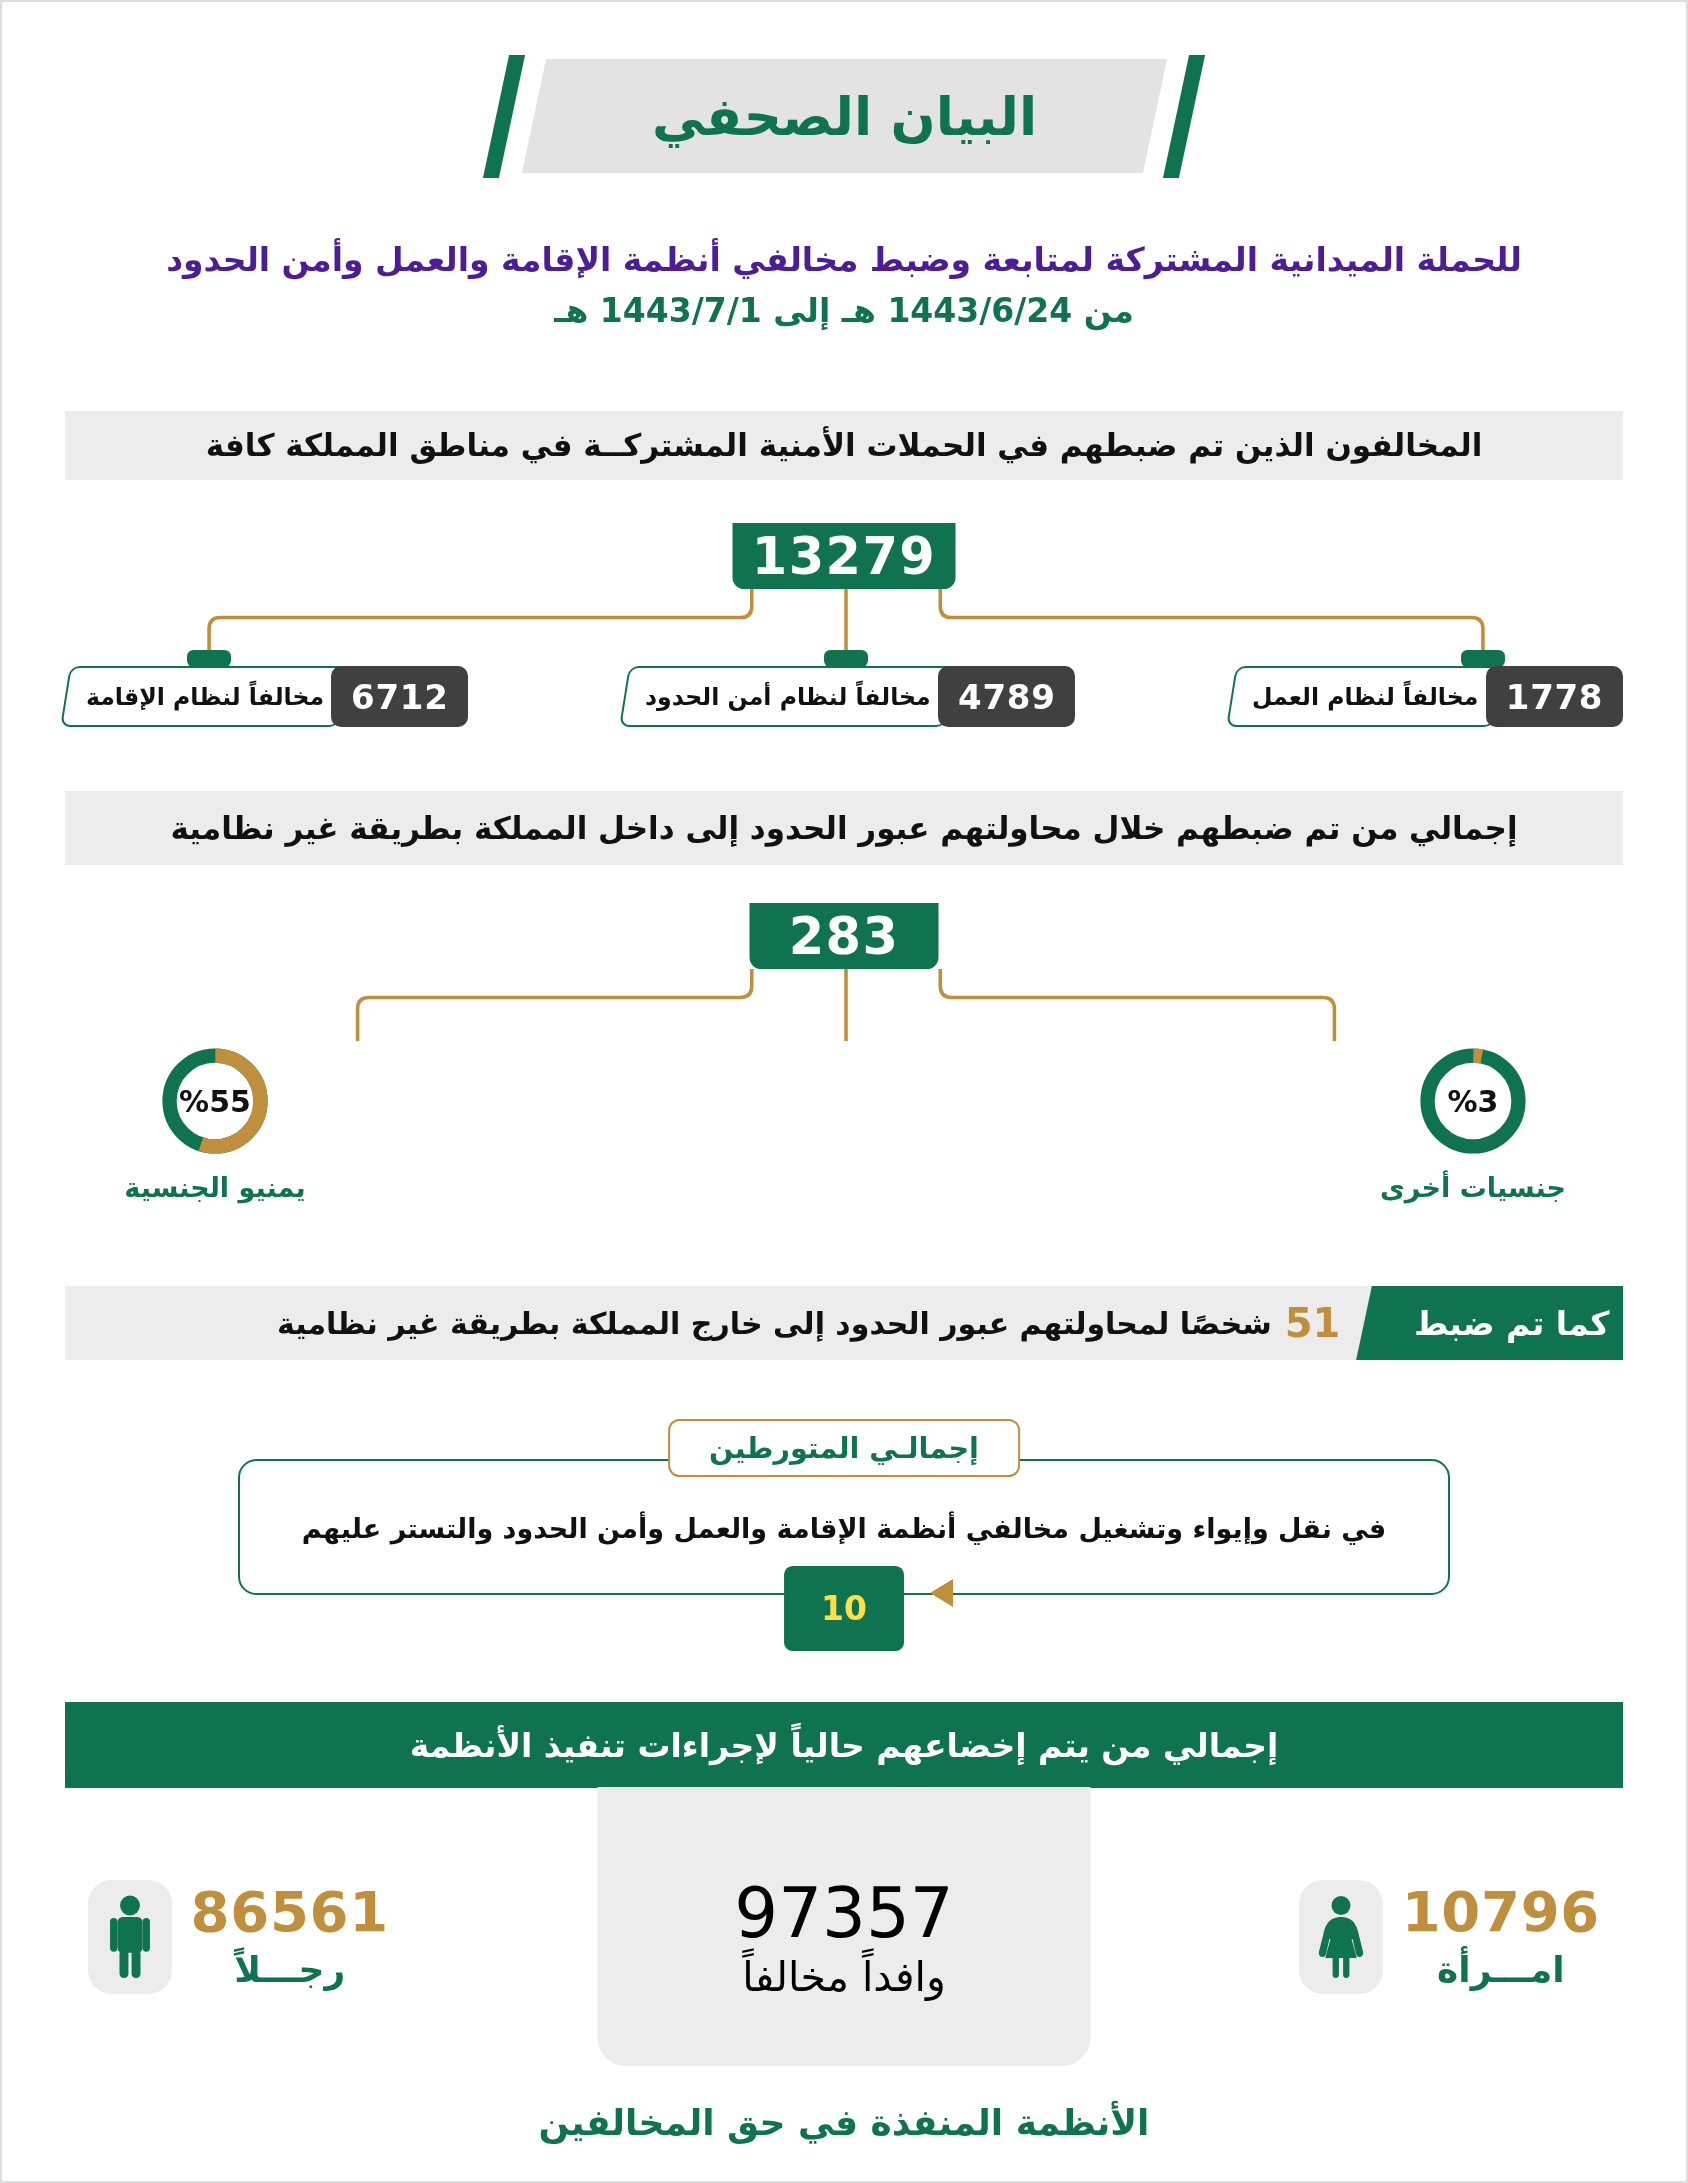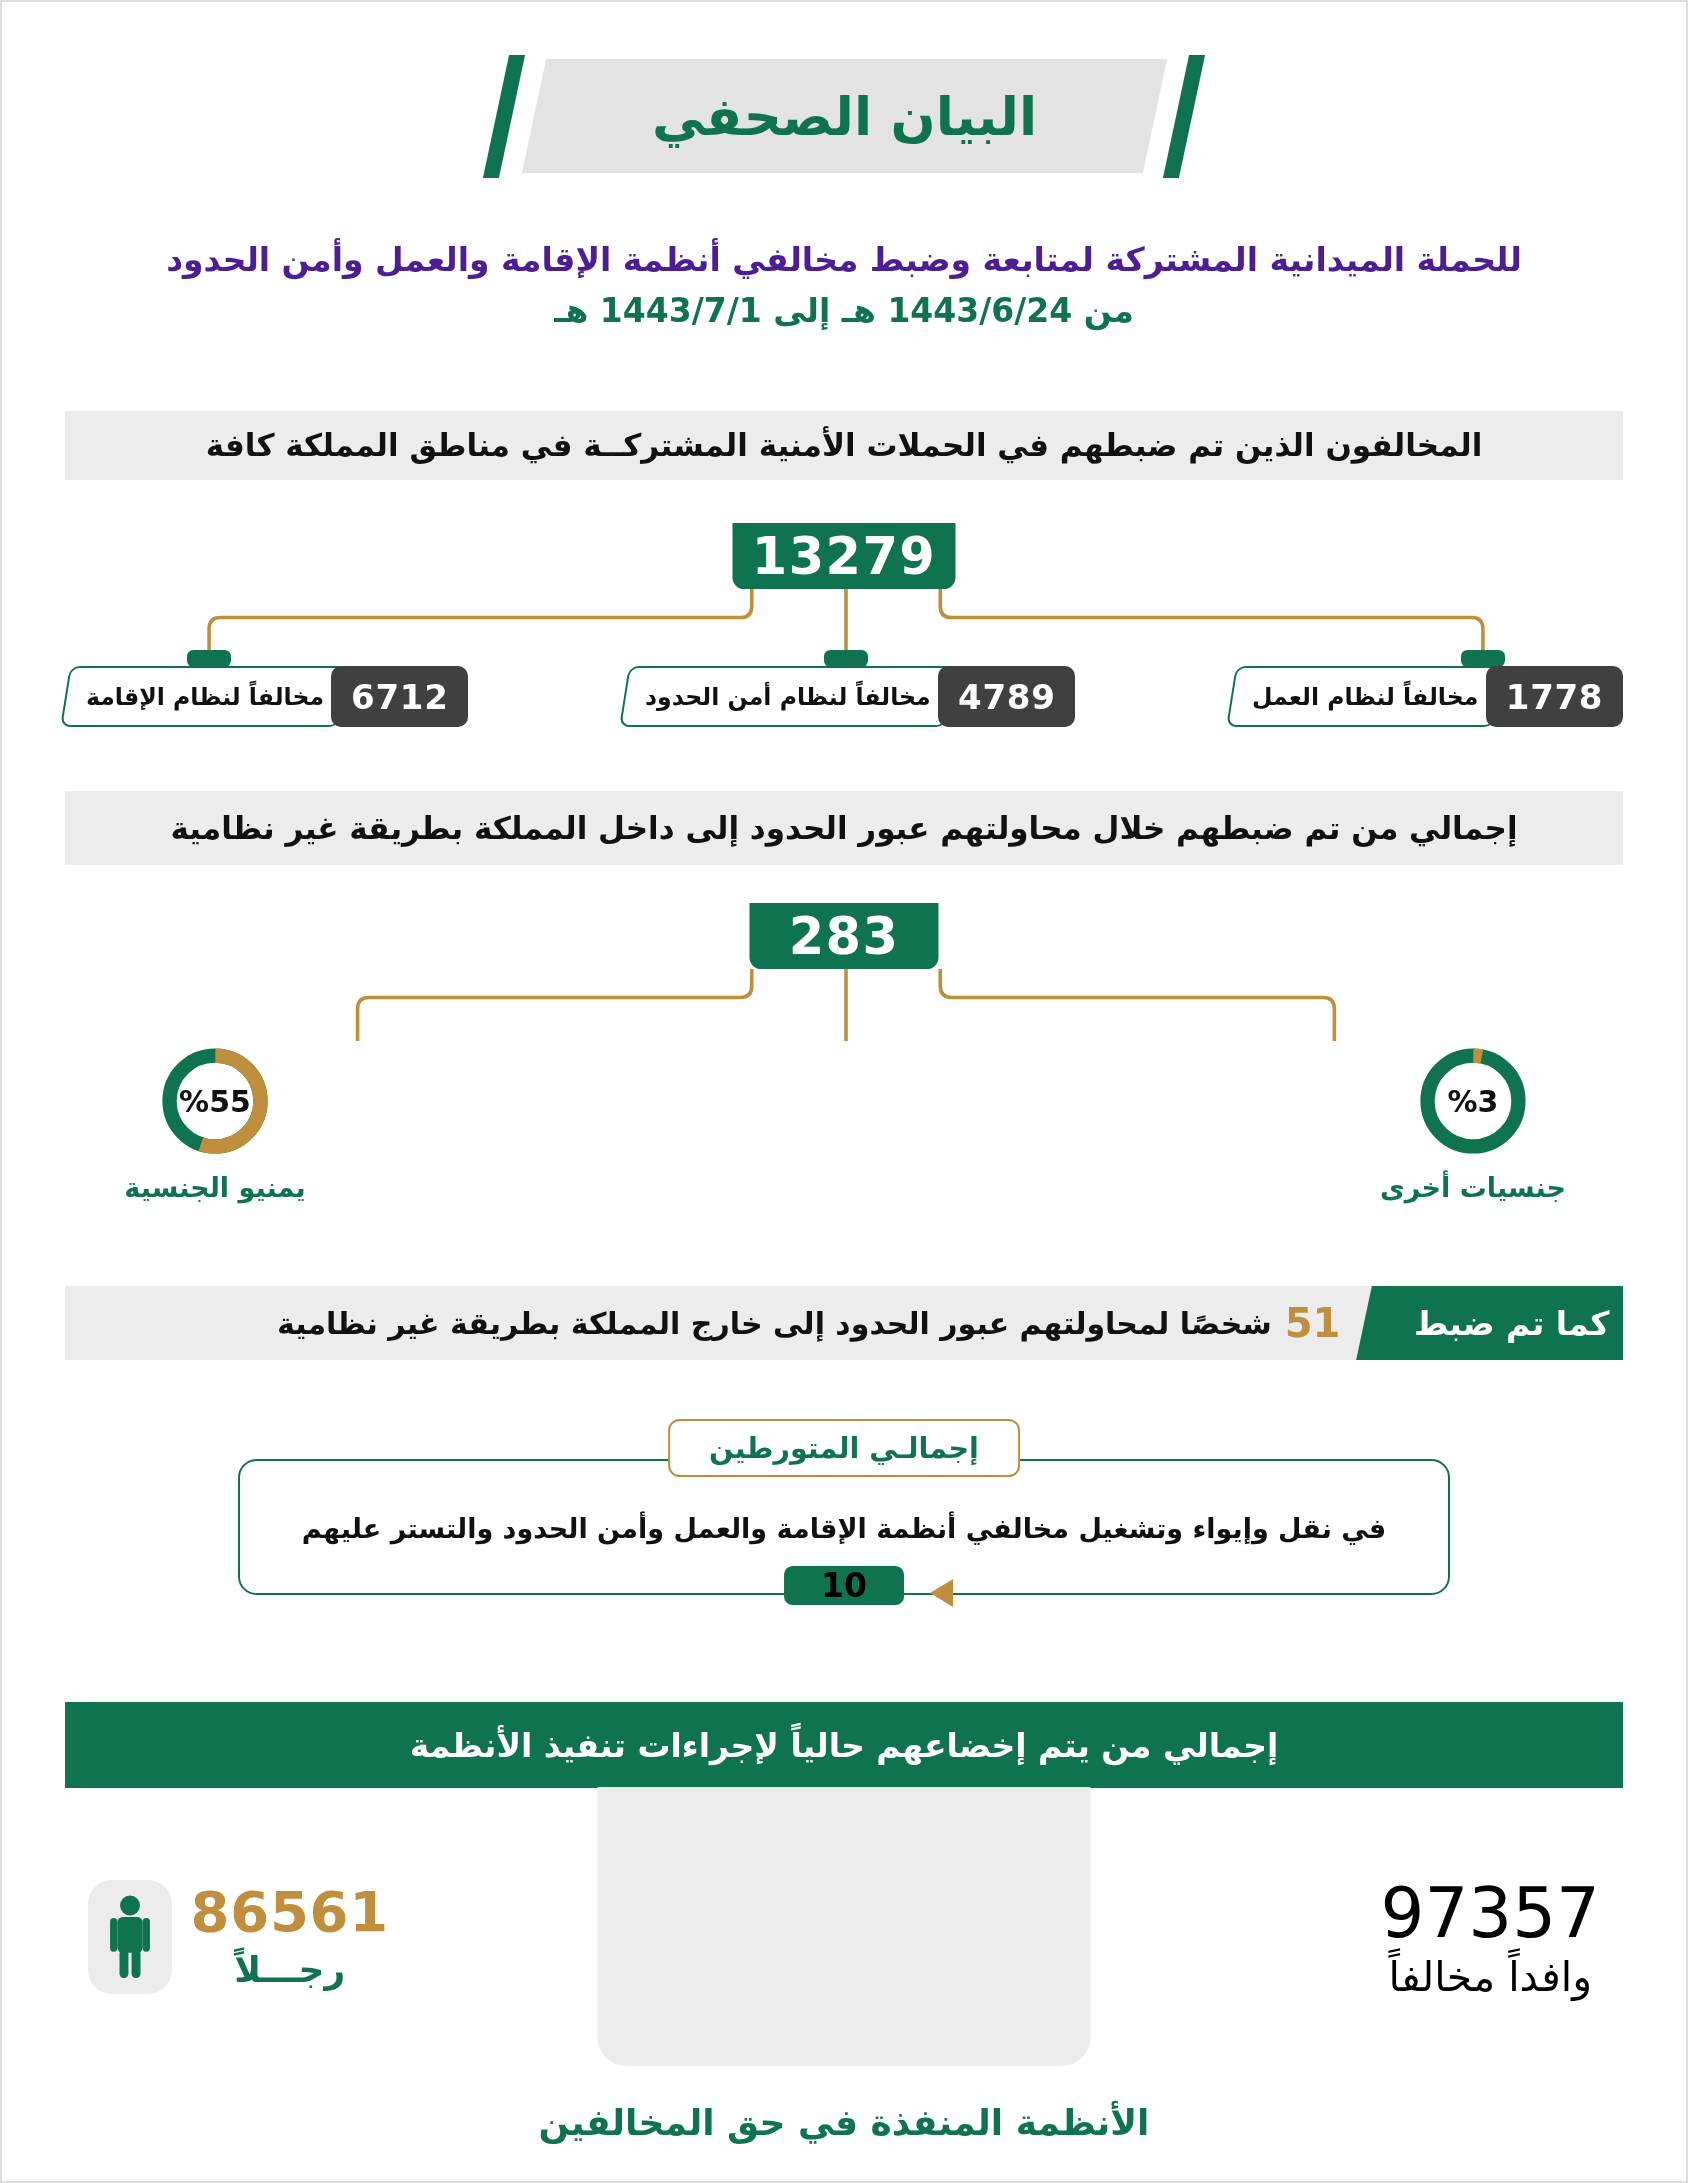--- a/index.html
+++ b/index.html
@@ -291,25 +291,25 @@
     font-weight: bold;
     z-index: 3;
     white-space: nowrap;
   }
   #involved-count {
     position: absolute;
     top: 1564px;
     left: 50%;
     transform: translateX(-50%);
     background: #0f7350;
-    color: #000000;
+    color: #fde047;
     font-size: 33px;
     font-weight: bold;
     border-radius: 8.6px;
-    padding: 0 37px;
+    padding: 23px 37px;
     z-index: 3;
   }
   #involved-arrow {
     position: absolute;
     top: 1577px;
     left: 50%;
     margin-left: 86px;
     width: 0; height: 0;
     border-top: 14.3px solid transparent;
     border-bottom: 14.3px solid transparent;
@@ -518,20 +518,32 @@
   <div id="involved-arrow"></div>
 
   <div id="finalbar">
     <span>إجمالي من يتم إخضاعهم حالياً لإجراءات تنفيذ الأنظمة</span>
   </div>
 
   <div id="centerpanel"></div>
 
   <div id="bottomstats">
 
+    <div class="bstat">
+      <div class="txt">
+        <div class="bnum">10796</div>
+        <div class="blbl">امـــرأة</div>
+      </div>
+      <div class="icon-tile">
+        <svg width="56" height="84" viewBox="0 0 52 80">
+          <circle cx="26" cy="10" r="9" fill="#0f7350"></circle>
+          <path d="M26 21 C16 21 11 27 9 38 L5 54 C4.5 57 6 59 8.5 59 C10.5 59 11.5 57.5 12 55 L15 42 L16 42 L11 60 L18 60 L18 76 C18 78 19 79 21 79 C23 79 24 78 24 76 L24 60 L28 60 L28 76 C28 78 29 79 31 79 C33 79 34 78 34 76 L34 60 L41 60 L36 42 L37 42 L40 55 C40.5 57.5 41.5 59 43.5 59 C46 59 47.5 57 47 54 L43 38 C41 27 36 21 26 21 Z" fill="#0f7350"></path>
+        </svg>
+      </div>
+    </div>
 
     <div class="center-stat">
       <div class="bnum">97357</div>
       <div class="blbl">وافداً مخالفاً</div>
     </div>
 
     <div class="bstat">
       <div class="txt">
         <div class="bnum">86561</div>
         <div class="blbl">رجـــلاً</div>

